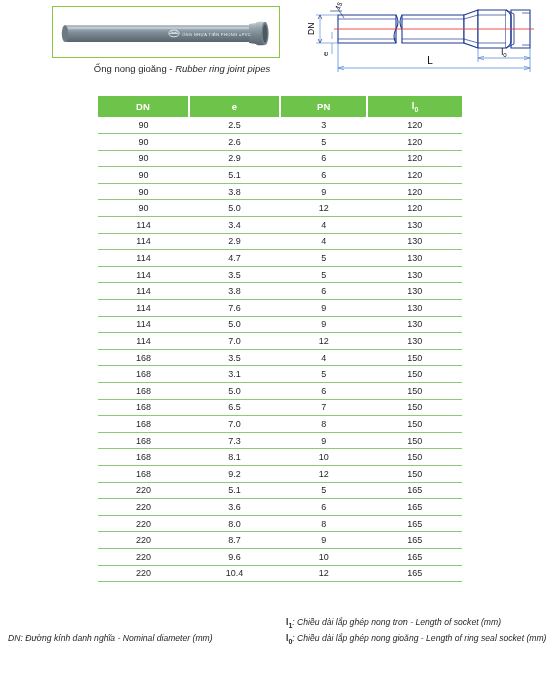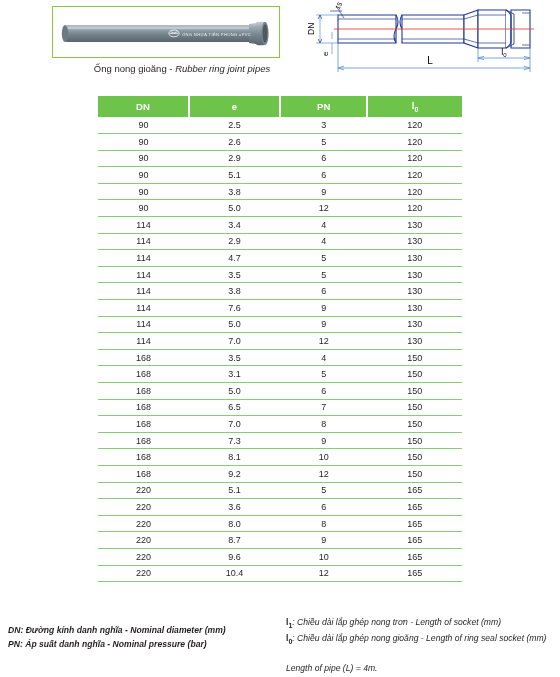--- a/index.html
+++ b/index.html
@@ -68,21 +68,21 @@
   
   .legend {
     position: absolute;
     left: 0; top: 616px;
     width: 560px;
     font-size: 8.6px;
     font-style: italic;
     line-height: 13.6px;
     color: #231f20;
   }
-  .legend .col-left { position: absolute; left: 8px; top: 8px; width: 280px; font-weight: bold; }
+  .legend .col-left { position: absolute; left: 8px; top: 16px; width: 280px; }
   .legend .col-right { position: absolute; left: 286px; top: 0; width: 272px; }
   .legend .row { white-space: nowrap; }
   .legend .gap { height: 13.6px; }
   .legend b.sym { font-style: normal; font-weight: bold; }
 </style>
 </head>
 <body>
 
 <div class="page">
 
@@ -385,23 +385,21 @@
             <td>12</td>
             <td>165</td>
           </tr>
         </tbody>
     </table>
   </div>
 
   <div class="legend">
     <div class="col-left">
         <div class="row">DN: Đường kính danh nghĩa - Nominal diameter (mm)</div>
-        <div class="row">PN: Áp suất danh nghĩa - Nominal pressure (bar)</div>
       </div>
     <div class="col-right">
         <div class="row"><b class="sym">l<span class="sub">1</span></b>: Chiều dài lắp ghép nong trơn - Length of socket (mm)</div>
         <div class="row"><b class="sym">l<span class="sub">0</span></b>: Chiều dài lắp ghép nong gioăng - Length of ring seal socket (mm)</div>
         <div class="gap"></div>
-        <div class="row">Length of pipe (L) = 4m.</div>
       </div>
   </div>
 
 </div>
 
 </body></html>

